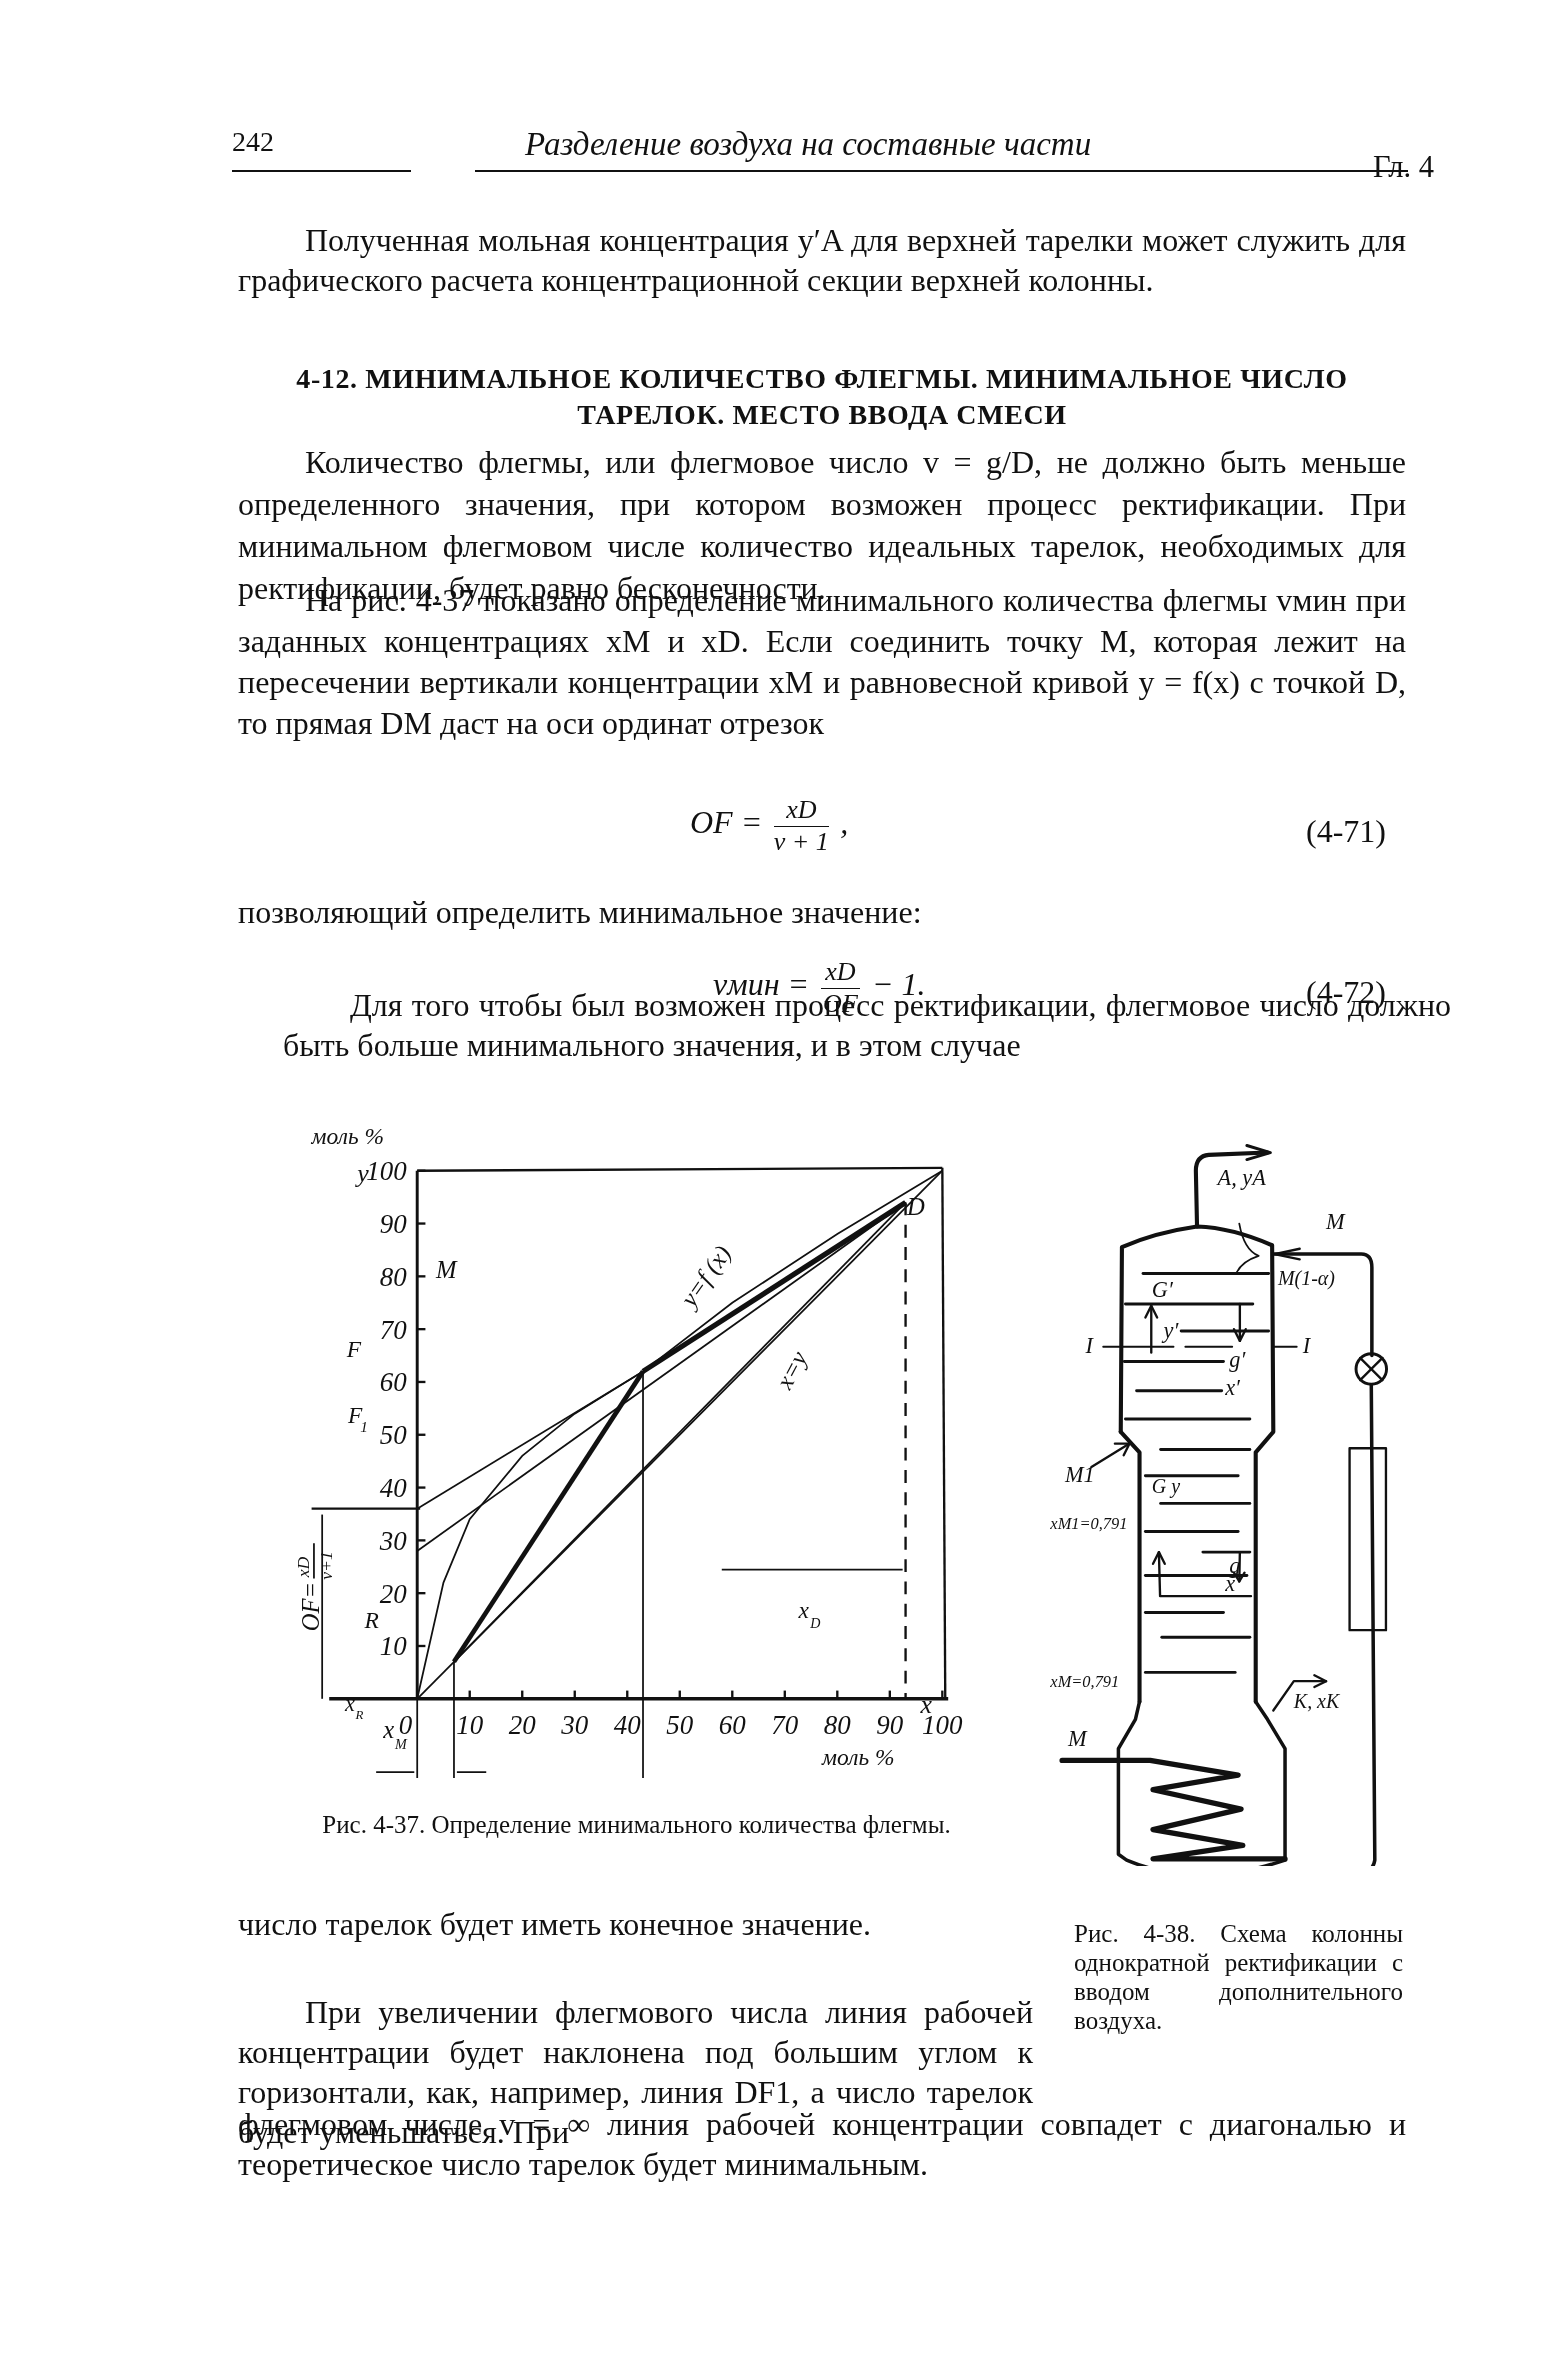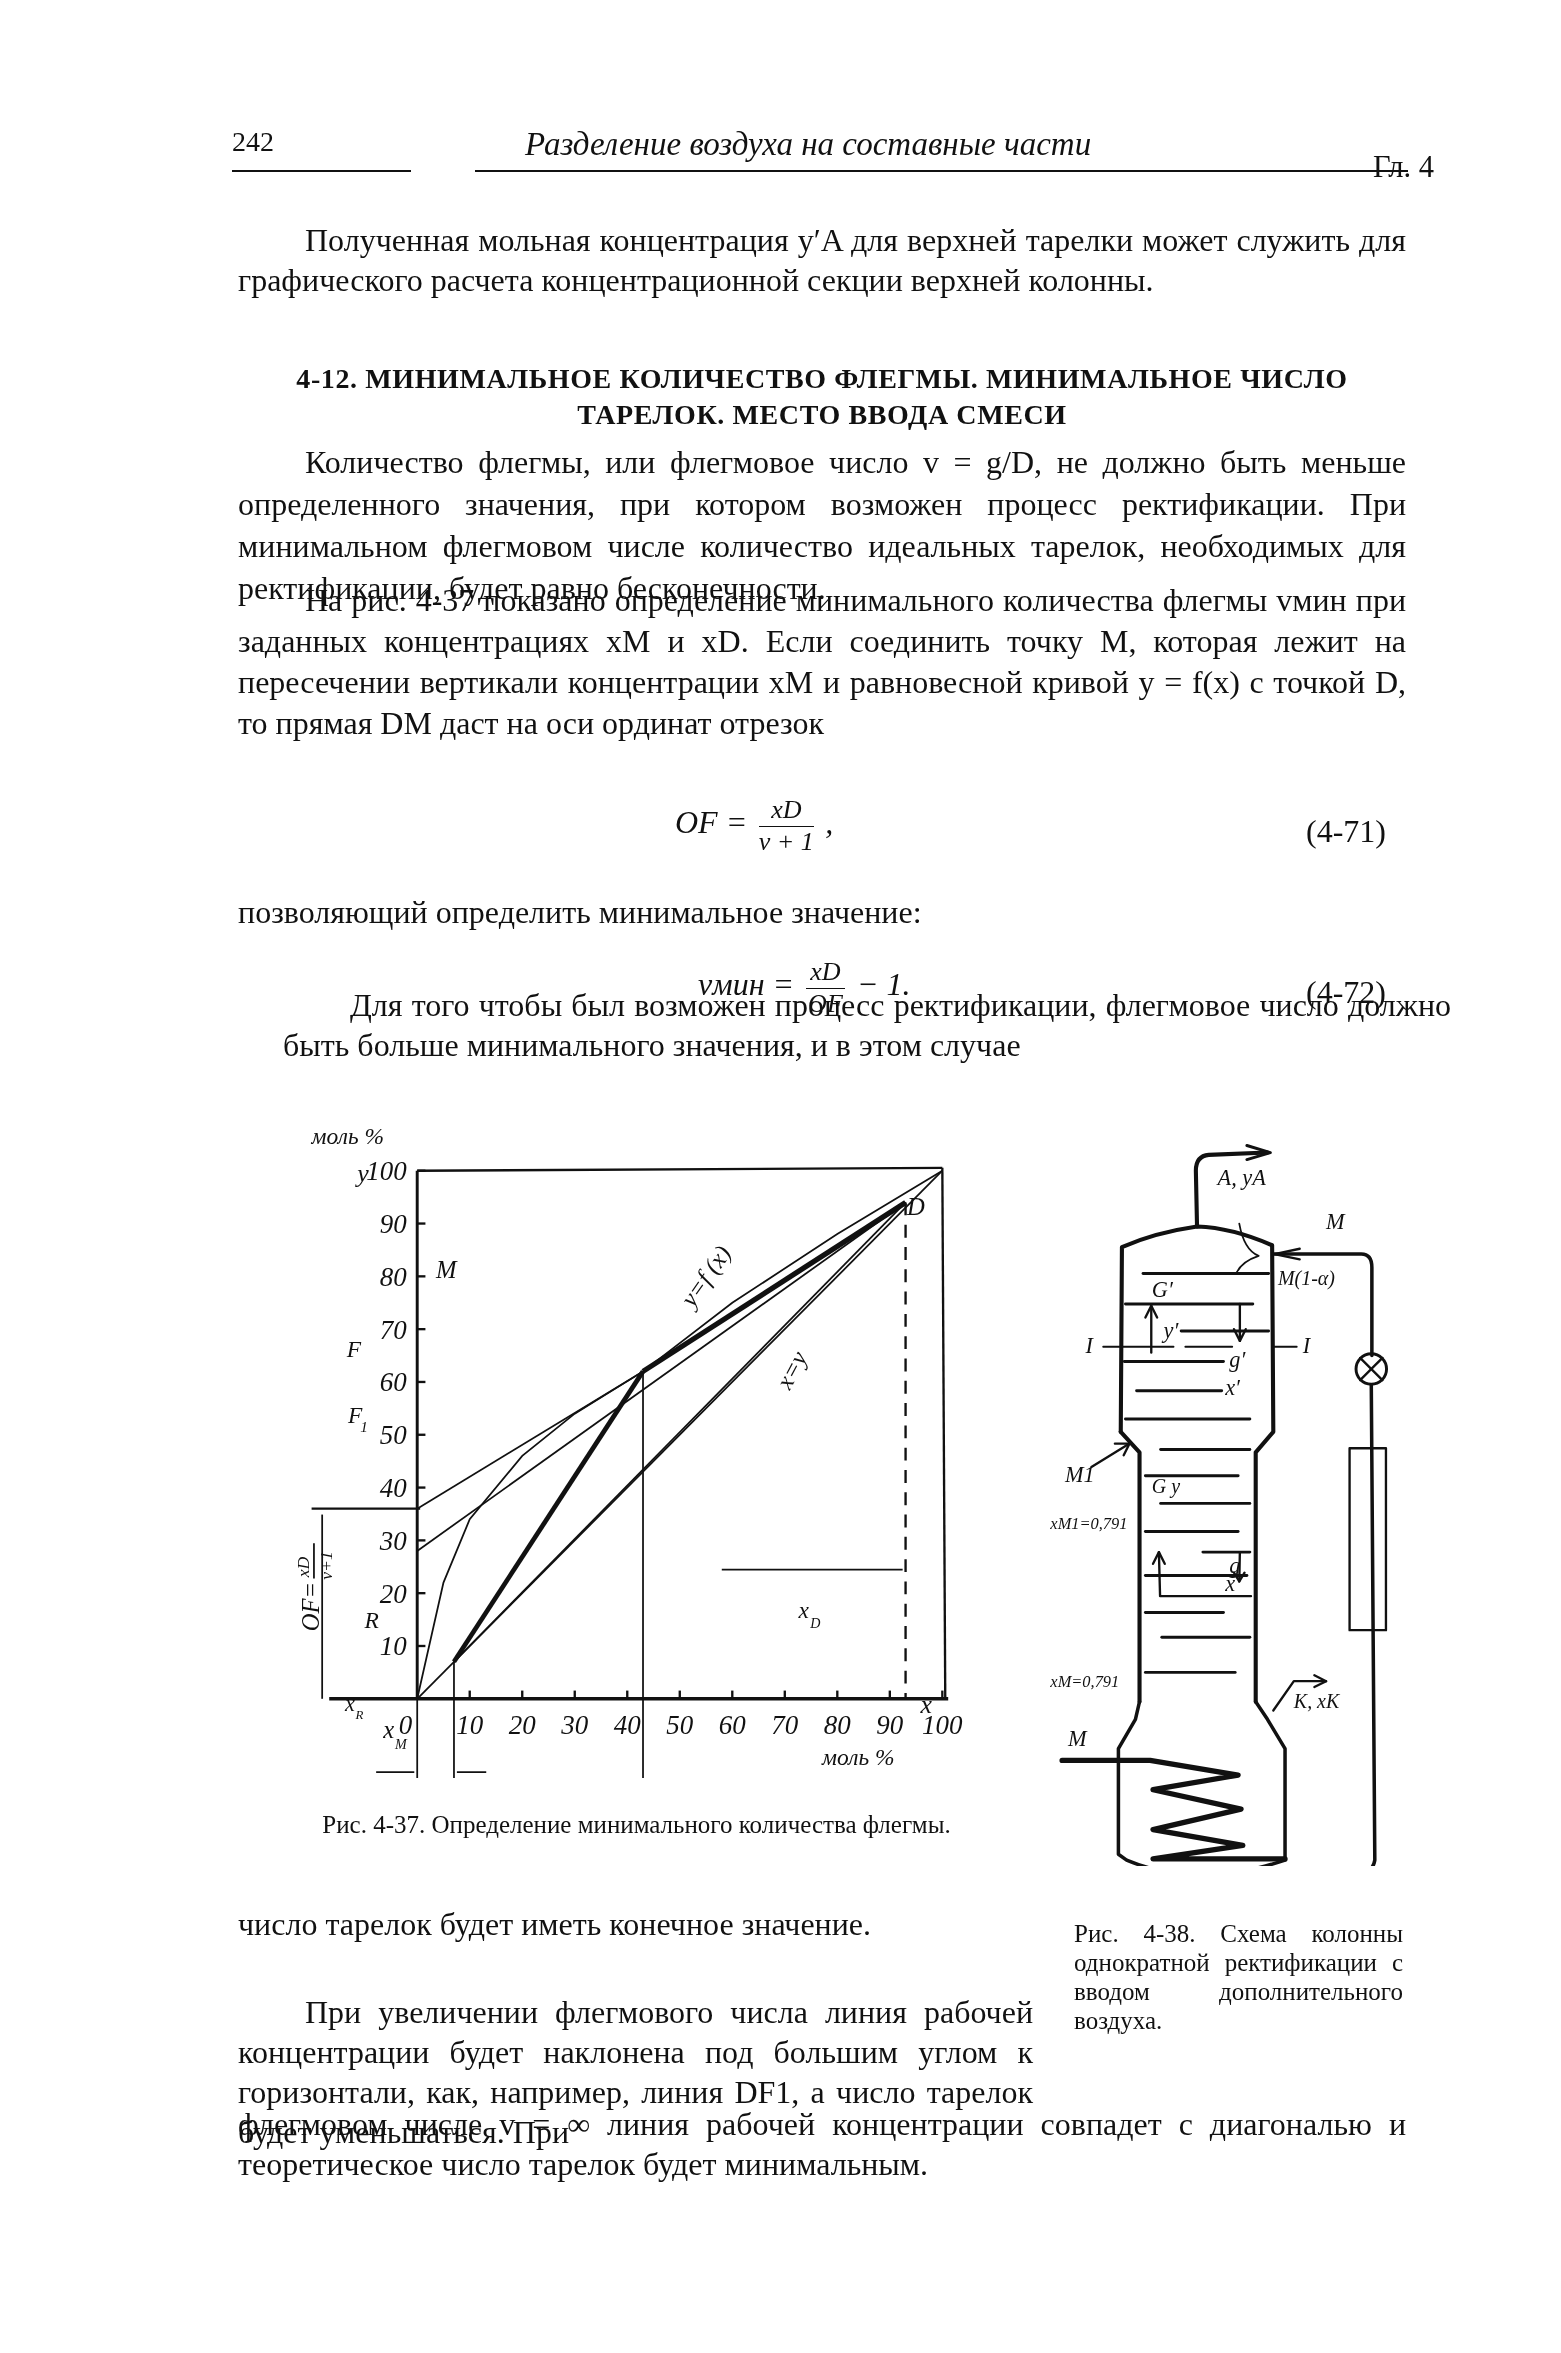--- a/index.html
+++ b/index.html
@@ -9,21 +9,21 @@
   .hdr-num{left:232px;top:126px;font-size:28px;}
   .hdr-title{left:525px;top:126px;font-size:33px;font-style:italic;}
   .hdr-ch{left:1373px;top:126px;font-size:30.5px;margin-top:24px;}
   .rule1{left:232px;top:170px;width:179px;height:2.3px;background:#111;}
   .rule2{left:475px;top:170px;width:933px;height:2.3px;background:#111;}
   .p{font-size:32px;line-height:40px;text-align:justify;text-align-last:auto;}
   .full{left:238px;width:1168px;}
   .half{left:238px;width:795px;}
   .ind{text-indent:67px;}
   .heading{left:238px;width:1168px;top:361px;font-size:28px;font-weight:bold;text-align:center;line-height:36px;letter-spacing:0.6px;}
-  .eq{font-size:32px;font-style:italic;}
+  .eq{font-size:32px;font-style:italic;margin-left:15px;}
   .eqnum{font-size:32px;}
   .frac{display:inline-block;vertical-align:middle;text-align:center;margin:0 3.5px;}
   .frac .n{display:block;border-bottom:1.8px solid #111;padding:0 4.7px;font-size:26px;line-height:30.5px;}
   .frac .d{display:block;font-size:26px;line-height:30.5px;}
   .cap{font-size:25px;line-height:29px;text-align:center;}
   .cap2{font-size:25px;line-height:29px;text-align:justify;}
   svg text{font-family:"Liberation Serif","DejaVu Serif",serif;font-style:italic;fill:#111;}
 </style>
 </head>
 <body>

